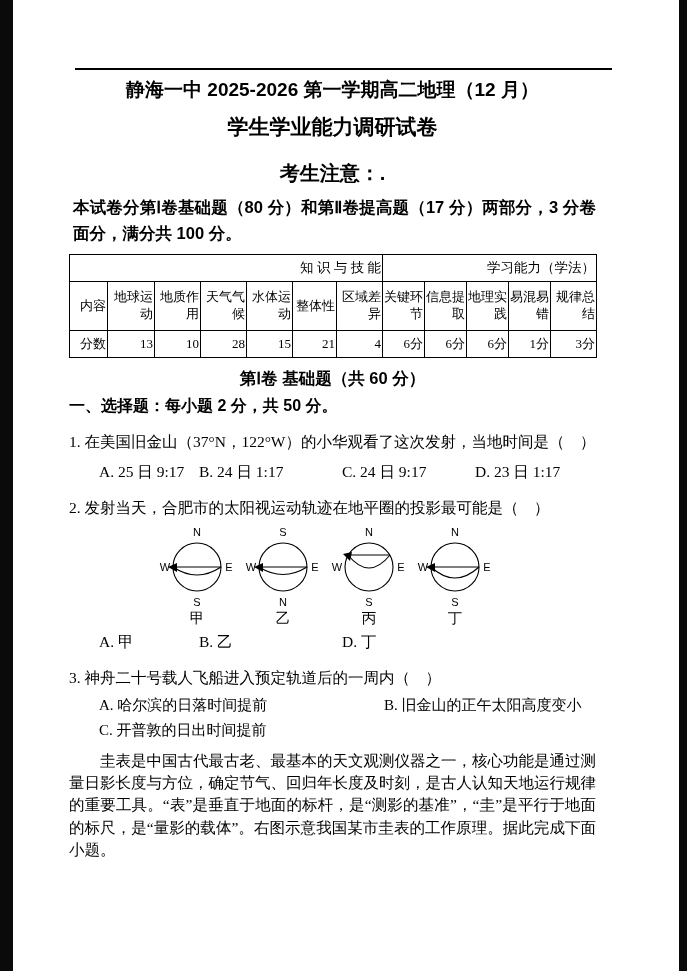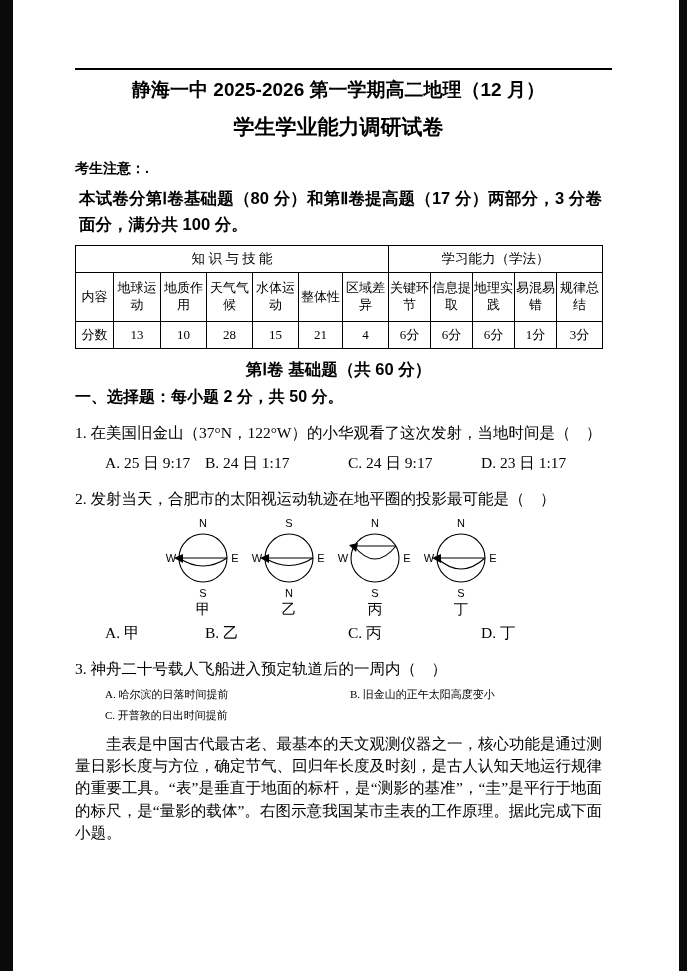--- a/index.html
+++ b/index.html
@@ -9,52 +9,52 @@
     background:#ffffff;
     color:#000;
     font-family:"Liberation Serif", serif;
     overflow:hidden;
   }
   .edge { position:absolute; top:0; bottom:0; background:#0a0a0a; }
   .edge-left  { left:0; width:13px; }
   .edge-right { right:0; width:8px; }
   .top-rule { position:absolute; left:75px; top:68px; width:537px; height:2px; background:#000; }
 
-  .content { position:absolute; left:75px; top:78px; width:527px; }
+  .content { position:absolute; left:69px; top:78px; width:527px; }
 
   .hsans { font-family:"Liberation Sans", sans-serif; font-weight:700; }
 
   .title    { font-size:19px; text-align:center; line-height:1.25; margin:0; }
   .subtitle { font-size:21px; text-align:center; line-height:1.25; margin:12px 0 0 0; }
-  .notice   { font-size:14px; margin:20px 0 0 0; }
+  .notice   { font-size:20px; margin:20px 0 0 0;text-align:center; }
   .examinfo { font-size:16.5px; line-height:1.55; margin:8px 0 0 4px; text-align:justify; }
 
   table.score { border-collapse:collapse; margin-top:8px; width:527px; table-layout:fixed; }
   table.score td {
     border:1px solid #000;
-    text-align:center; vertical-align:middle;
+    text-align:right; vertical-align:middle;
     font-size:13px; line-height:1.3; padding:2px 1px;
     word-break:break-all;
   }
   table.score tr.r1 td { height:22px; font-size:13.5px; }
   table.score tr.r2 td { height:44px; }
   table.score tr.r3 td { height:22px; }
 
   .secline  { font-size:16.5px; text-align:center; margin:10px 0 0 0; }
   .partline { font-size:16px; margin:6px 0 0 0; }
 
   .para { font-size:15.5px; line-height:1.45; margin:6px 0 0 0; text-align:justify; }
   .para.indent { text-indent:2em; }
 
   .question { font-size:15.5px; line-height:1.45; margin:14px 0 0 0; }
 
   .opts { display:flex; padding-left:30px; margin:8px 0 0 0; font-size:15.5px; }
   .opt.w1 { width:100px; } .opt.w2 { width:143px; } .opt.w3 { width:133px; }
 
-  .opts2 { display:flex; padding-left:30px; margin:6px 0 0 0; font-size:11px; }
+  .opts2 { display:flex; padding-left:30px; margin:6px 0 0 0; font-size:15px;gap:40px; }
   .opts2 .colA { width:245px; }
 
   .diagrams { display:flex; gap:6px; padding-left:88px; margin-top:4px; }
   .diagram { width:80px; text-align:center; }
   .diagram svg { display:block; }
   .circ { fill:none; stroke:#000; stroke-width:1.1; }
   .ln   { fill:none; stroke:#000; stroke-width:1.1; }
   .fillb{ fill:#000; stroke:none; }
   .cl   { font-size:11px; font-family:"Liberation Sans", sans-serif; text-anchor:middle; fill:#000; }
   .dname{ display:block; font-size:14.5px; margin-top:-4px; }
@@ -196,21 +196,20 @@
           <text class="cl" x="72" y="48">E</text>
         </svg>
         <span class="dname">丁</span>
       </div>
 
     </div>
 
     <div class="opts" style="margin-top:4px;">
       <span class="opt w1">A. 甲</span>
       <span class="opt w2">B. 乙</span>
-      <span class="opt w3">C. 丙</span>
       <span class="opt">D. 丁</span>
     </div>
 
     <p class="question">3. 神舟二十号载人飞船进入预定轨道后的一周内（　）</p>
     <div class="opts2">
       <span class="colA">A. 哈尔滨的日落时间提前</span>
       <span class="colB">B. 旧金山的正午太阳高度变小</span>
     </div>
     <div class="opts2">
       <span class="colA">C. 开普敦的日出时间提前</span>

